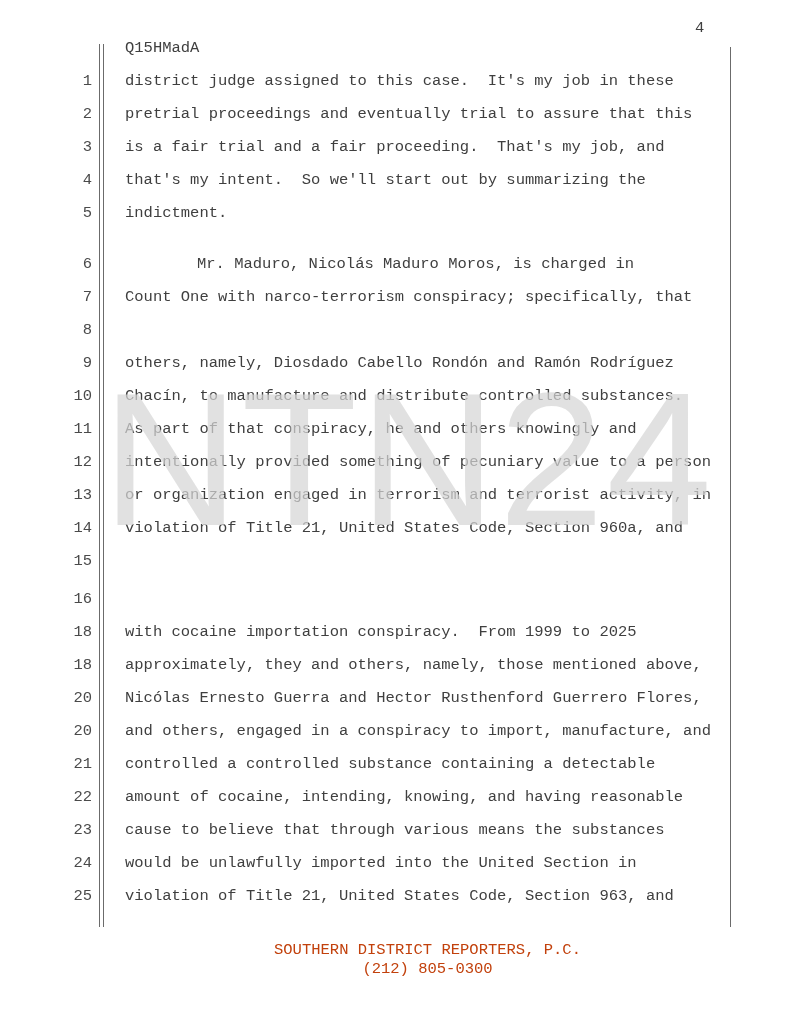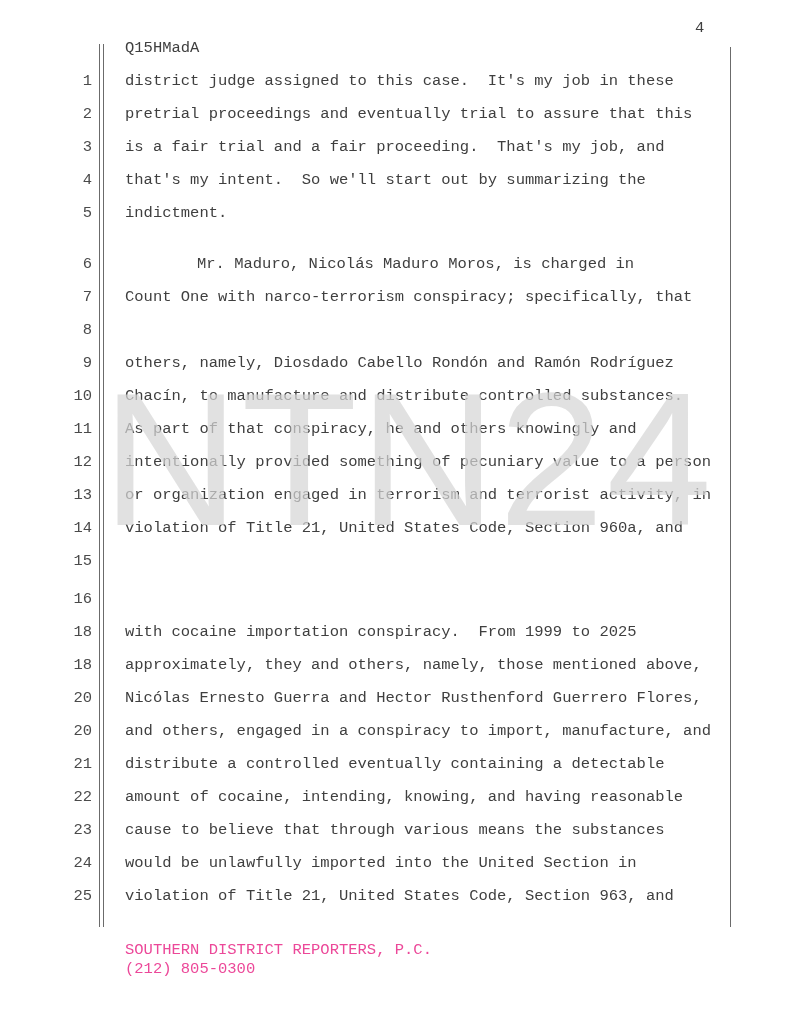--- a/index.html
+++ b/index.html
@@ -70,23 +70,24 @@
     color: #3f3f3f;
     white-space: pre;
   }
   .txt.indent { padding-left: 72px; }
   .gap-row { width: 100%; }
   .footer {
     position: absolute;
     left: 125px;
     top: 941px;
     width: 605px;
+    text-align: center;
     font-size: 15.5px;
     line-height: 19px;
-    color: #ec4899;
+    color: #c2410c;
     z-index: 1;
   }
 </style>
 </head>
 <body>
 
 <div class="page">
 
   <div class="page-number">4</div>
 
@@ -173,21 +174,21 @@
       <div class="row">
         <div class="num">20</div>
         <div class="txt">Nicólas Ernesto Guerra and Hector Rusthenford Guerrero Flores,</div>
       </div>
       <div class="row">
         <div class="num">20</div>
         <div class="txt">and others, engaged in a conspiracy to import, manufacture, and</div>
       </div>
       <div class="row">
         <div class="num">21</div>
-        <div class="txt">distribute a controlled eventually containing a detectable</div>
+        <div class="txt">controlled a controlled substance containing a detectable</div>
       </div>
       <div class="row">
         <div class="num">22</div>
         <div class="txt">amount of cocaine, intending, knowing, and having reasonable</div>
       </div>
       <div class="row">
         <div class="num">23</div>
         <div class="txt">cause to believe that through various means the substances</div>
       </div>
       <div class="row">

